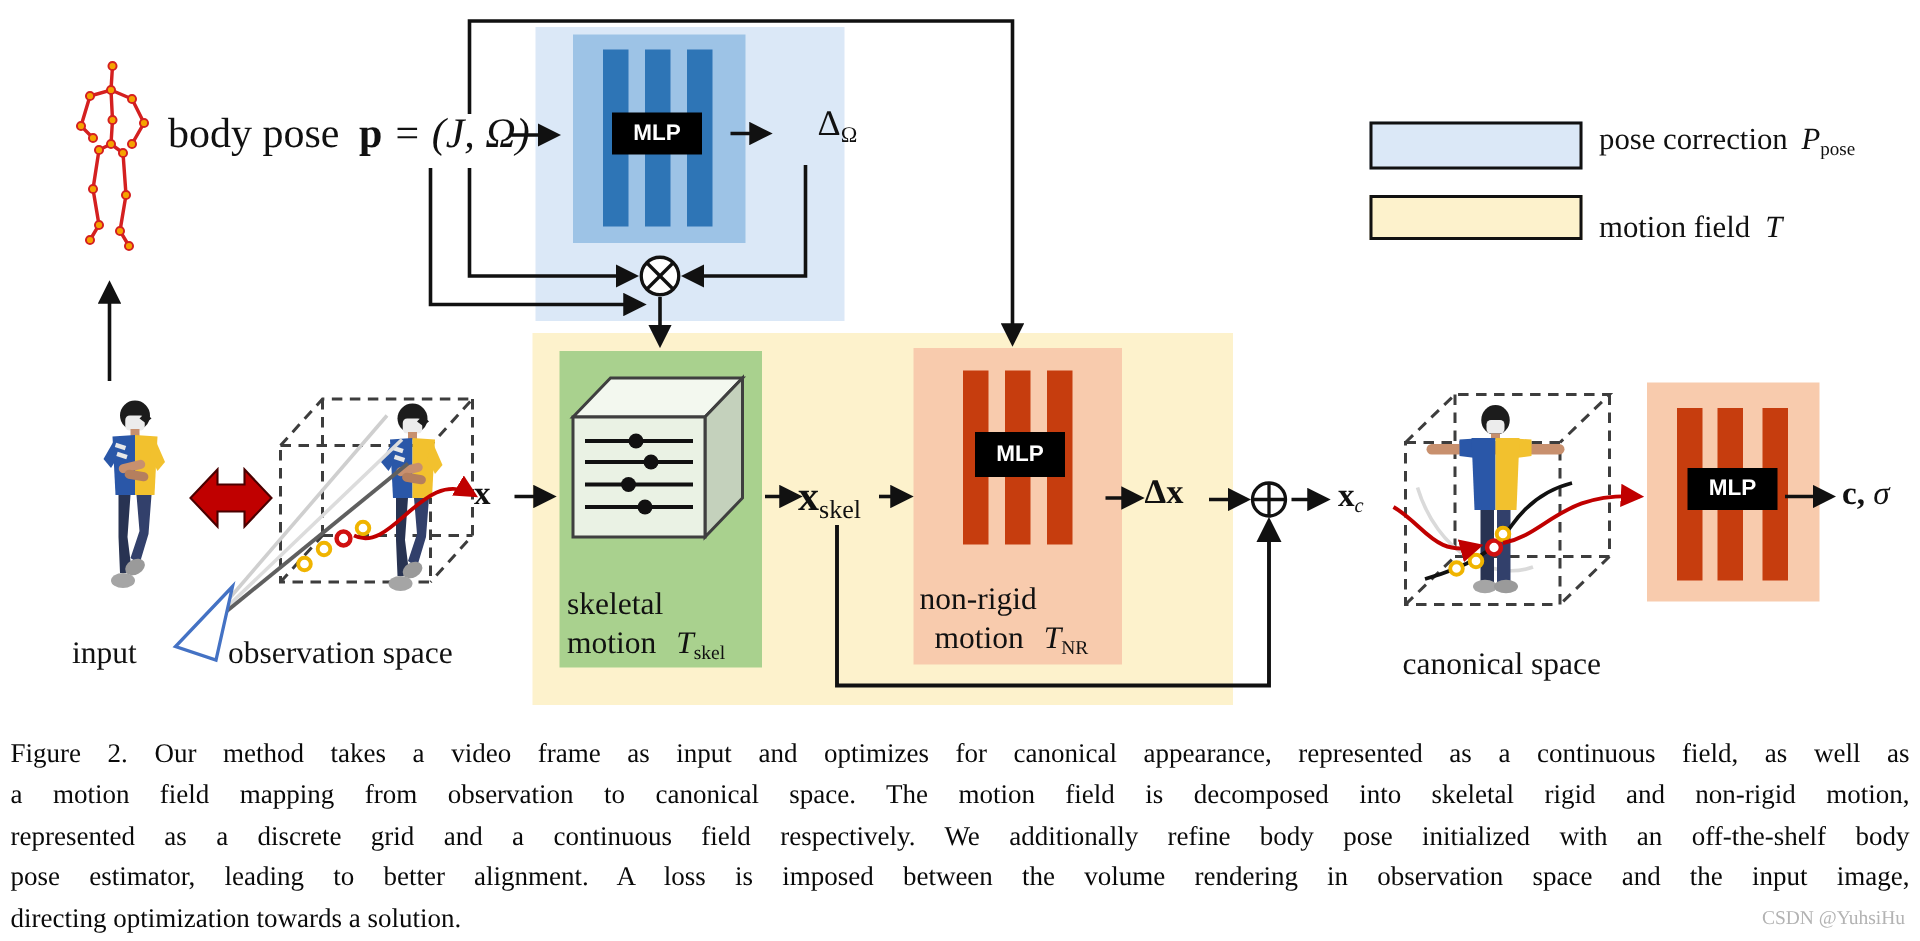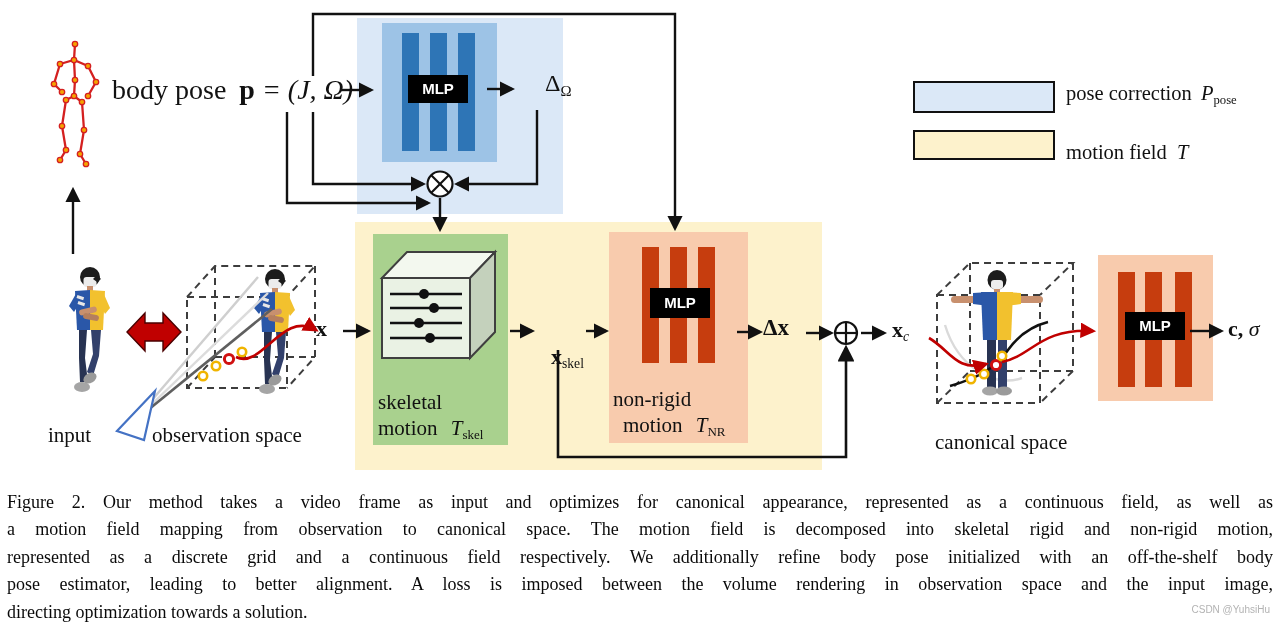--- a/index.html
+++ b/index.html
@@ -29,21 +29,21 @@
   .dsym { font-size:24px; }
   svg.overlay { position:absolute; left:0; top:0; z-index:5; }
   .lbl, .mlp-chip { z-index:6; }
   .legend-swatch { position:absolute; border:2px solid #111; }
   .blocklabel { position:absolute; font-size:21px; line-height:26px; z-index:6; white-space:nowrap; }
   .caption { position:absolute; left:7px; top:489px; width:1266px; font-size:18px; line-height:27.4px; color:#0a0a0a; }
   .cap-line { text-align:justify; text-align-last:justify; }
   .cap-last { text-align:left; }
   .watermark {
     position:absolute; right:10px; top:604px; color:#b3b3b3;
-    font-family:Liberation Sans, sans-serif; font-size:10px; z-index:7;
+    font-family:Liberation Serif, serif; font-size:13px; z-index:7;
   }
 </style>
 </head>
 <body>
 
 <div id="fig">
 
   <div class="box pose-bg"></div>
   <div class="box motion-bg"></div>
   <div class="box pose-inner">
@@ -250,21 +250,21 @@
 
   <div class="lbl" style="left:112px; top:74px; font-size:28px;">
     <span>body pose</span>
     <span class="mbold" style="margin-left:6px;">p</span>
     <span class="math">= (J, Ω)</span>
   </div>
   <div class="lbl dsym" style="left:545px; top:70px;">
     <span>Δ</span><span class="sub">Ω</span>
   </div>
   <div class="lbl mbold" style="left:316px; top:316px; font-size:22px;">x</div>
-  <div class="lbl mbold" style="left:551px; top:316px; font-size:22px;margin-top:28px;">
+  <div class="lbl mbold" style="left:532px; top:316px; font-size:28px;">
     <span>x</span><span class="sub" style="font-weight:normal;">skel</span>
   </div>
   <div class="lbl mbold" style="left:763px; top:315px; font-size:23px;">Δx</div>
   <div class="lbl mbold" style="left:892px; top:317px; font-size:22px;">
     <span>x</span><span class="sub math" style="font-weight:normal;">c</span>
   </div>
   <div class="lbl" style="left:1228px; top:316px; font-size:22px;">
     <span class="mbold">c,</span>
     <span class="math">σ</span>
   </div>

